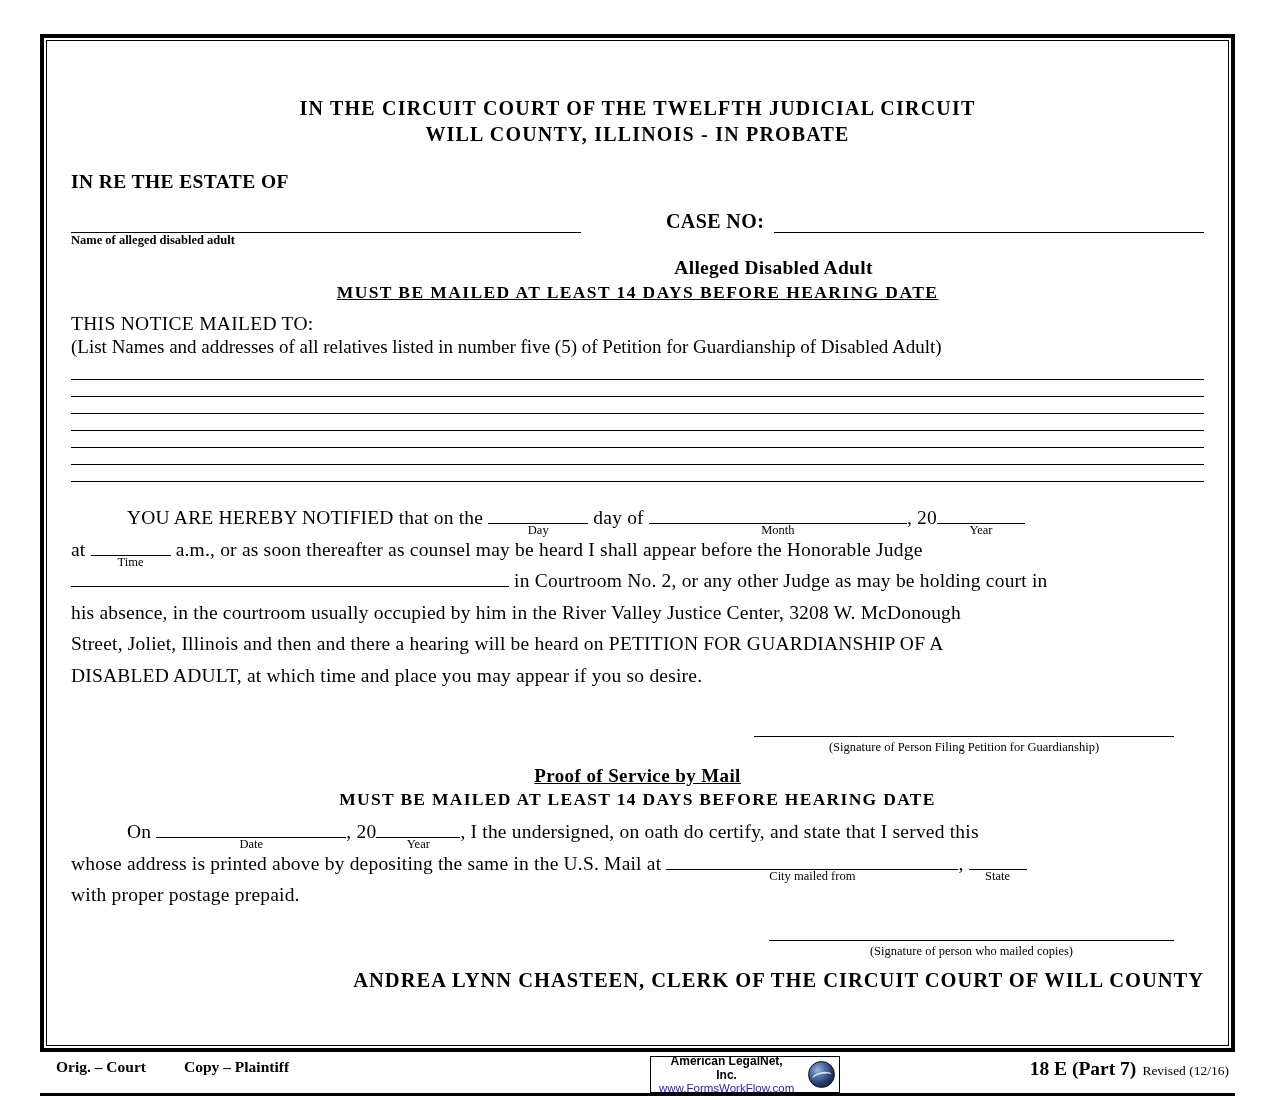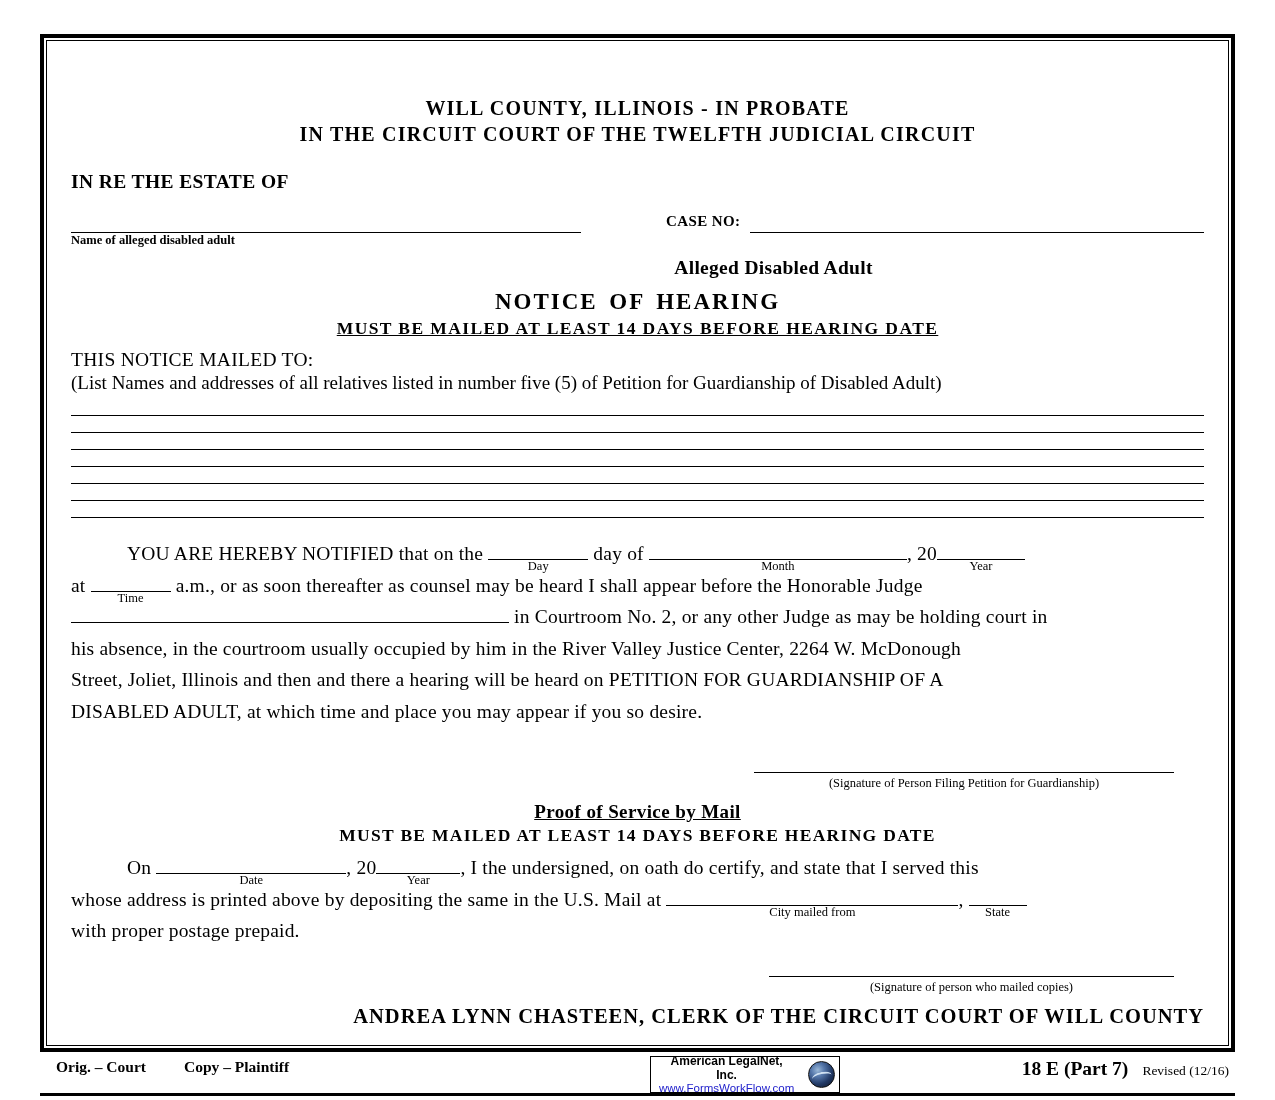--- a/index.html
+++ b/index.html
@@ -14,21 +14,21 @@
 
   
   .court-hdr { text-align:center; font-weight:bold; font-size:20px; letter-spacing:1.2px; line-height:26px; }
   .in-re { font-weight:bold; font-size:19.5px; margin-top:24px; letter-spacing:.4px; }
 
   .caption-row { display:flex; align-items:flex-end; margin-top:16px; }
   .name-col { position:relative; width:510px; }
   .name-blank { height:24px; border-bottom:1.5px solid #000; }
   .name-hint { position:absolute; top:100%; left:0; font-weight:bold; font-size:12.5px; line-height:14px; }
   .case-col { flex:1; display:flex; align-items:flex-end; margin-left:85px; }
-  .case-label { font-weight:bold; font-size:15px; line-height:24px; margin-right:10px; letter-spacing:.4px;text-align:center; }
+  .case-label { font-weight:bold; font-size:20px; line-height:24px; margin-right:10px; letter-spacing:.4px;text-align:center; }
   .case-blank { flex:1; height:24px; border-bottom:1.5px solid #000; }
 
   .alleged { font-weight:bold; font-size:19.5px; margin:24px 0 0 272px; letter-spacing:.3px;text-align:center; }
 
   .notice-title { text-align:center; font-weight:bold; font-size:23px; letter-spacing:2px; word-spacing:4px; margin-top:10px; }
   .notice-sub { text-align:center; font-weight:bold; font-size:17.5px; letter-spacing:1.4px; text-decoration:underline; margin-top:3px; }
 
   .mailed-to { font-size:19.5px; margin-top:10px; letter-spacing:.3px; }
   .mailed-hint { font-size:19px; margin-top:1px; }
 
@@ -68,48 +68,47 @@
   .aln-name { font-weight:bold; font-size:12px; line-height:14px; font-family:"Liberation Sans", sans-serif; }
   .aln-url { font-size:11.5px; line-height:13px; text-decoration:underline; color:#2222cc; cursor:pointer;
              font-family:"Liberation Sans", sans-serif; }
   .globe { width:27px; height:27px; border-radius:50%; flex:0 0 auto; margin-left:4px;
            background:radial-gradient(circle at 35% 32%, #9ab8d8 0%, #5577aa 28%, #223a66 60%, #0a1020 100%);
            border:1px solid #111; position:relative; overflow:hidden; }
   .globe::after { content:""; position:absolute; left:3px; top:10px; width:20px; height:8px;
                   border-radius:50%; border-top:2px solid #cfe0f2; transform:rotate(-12deg); }
   .footer-right { position:absolute; right:46px; top:1058px; }
   .form-code { font-weight:bold; font-size:19.5px; }
-  .revised { font-size:13.5px; margin-left:14px; }
+  .revised { font-size:13.5px; margin-left:6px; }
   .bottom-rule { position:absolute; left:40px; right:40px; top:1093px; height:2.5px; background:#000; }
 </style>
 </head>
 <body>
 
 <div class="frame">
   <div class="frame-inner">
 
+    <div class="court-hdr">IN THE CIRCUIT COURT OF THE TWELFTH JUDICIAL CIRCUIT</div>
     <div class="court-hdr">WILL COUNTY, ILLINOIS - IN PROBATE</div>
-    <div class="court-hdr">IN THE CIRCUIT COURT OF THE TWELFTH JUDICIAL CIRCUIT</div>
 
     <div class="in-re">IN RE THE ESTATE OF</div>
 
     <div class="caption-row">
       <div class="name-col">
         <div class="name-blank"></div>
         <div class="name-hint">Name of alleged disabled adult</div>
       </div>
       <div class="case-col">
         <span class="case-label">CASE NO:</span>
         <div class="case-blank"></div>
       </div>
     </div>
 
     <div class="alleged">Alleged Disabled Adult</div>
 
-    <div class="notice-title">NOTICE OF HEARING</div>
     <div class="notice-sub">MUST BE MAILED AT LEAST 14 DAYS BEFORE HEARING DATE</div>
 
     <div class="mailed-to">THIS NOTICE MAILED TO:</div>
     <div class="mailed-hint">(List Names and addresses of all relatives listed in number five (5) of Petition for Guardianship of Disabled Adult)</div>
 
     <div class="addr-lines">
       <div class="addr-line"></div>
       <div class="addr-line"></div>
       <div class="addr-line"></div>
       <div class="addr-line"></div>
@@ -127,21 +126,21 @@
       </div>
       <div class="pline">
         <span>at</span>
         <span class="bl w-time"><i>Time</i></span>
         <span>a.m., or as soon thereafter as counsel may be heard I shall appear before the Honorable Judge</span>
       </div>
       <div class="pline">
         <span class="bl w-judge"></span>
         <span>in Courtroom No. 2, or any other Judge as may be holding court in</span>
       </div>
-      <div class="pline">his absence, in the courtroom usually occupied by him in the River Valley Justice Center, 2264 W. McDonough</div>
+      <div class="pline">his absence, in the courtroom usually occupied by him in the River Valley Justice Center, 3208 W. McDonough</div>
       <div class="pline">Street, Joliet, Illinois and then and there a hearing will be heard on PETITION FOR GUARDIANSHIP OF A</div>
       <div class="pline">DISABLED ADULT, at which time and place you may appear if you so desire.</div>
     </div>
 
     <div class="sig-block">
       <div class="sig-line"></div>
       <div class="sig-caption">(Signature of Person Filing Petition for Guardianship)</div>
     </div>
 
     <div class="proof-head">Proof of Service by Mail</div>

